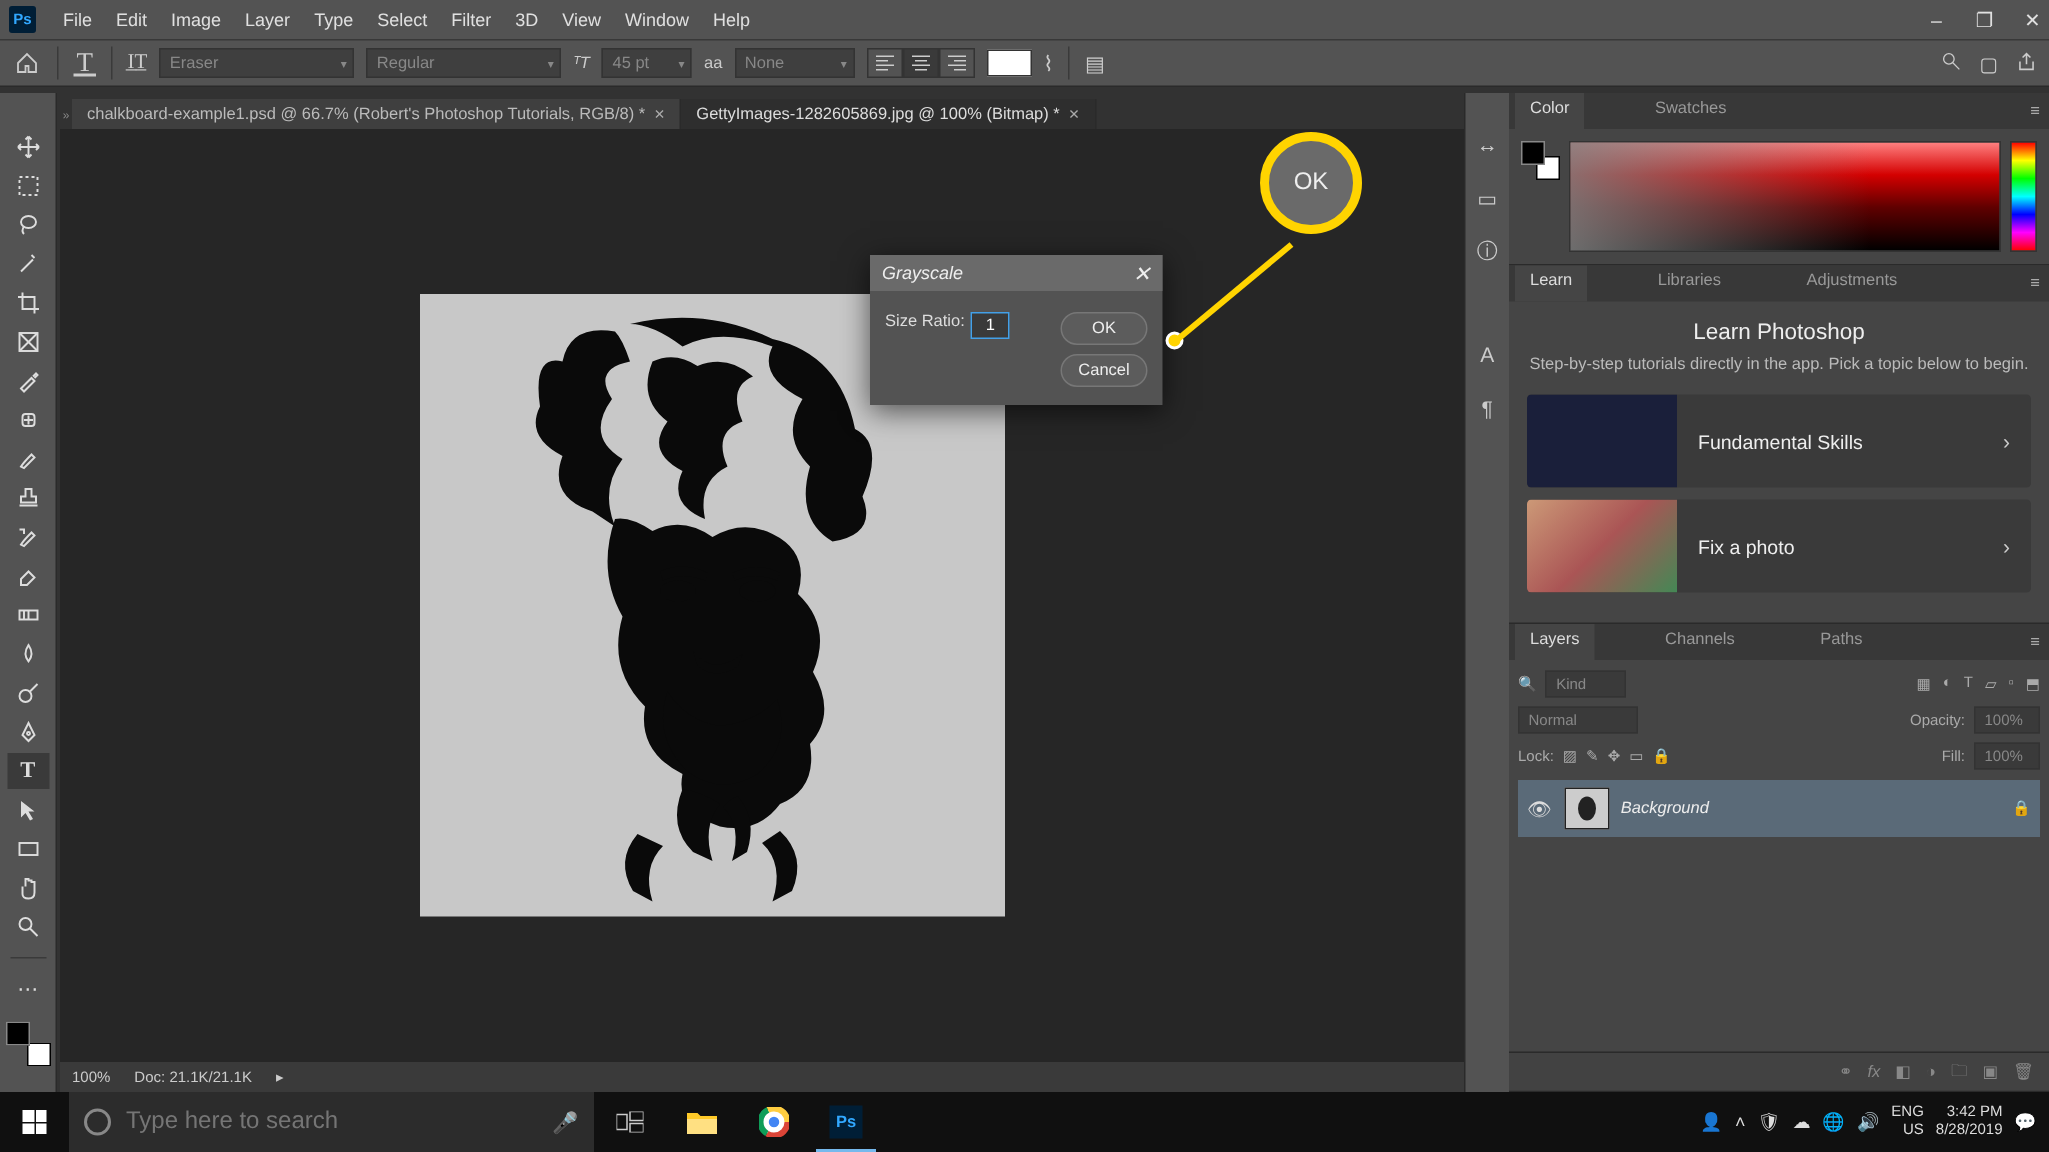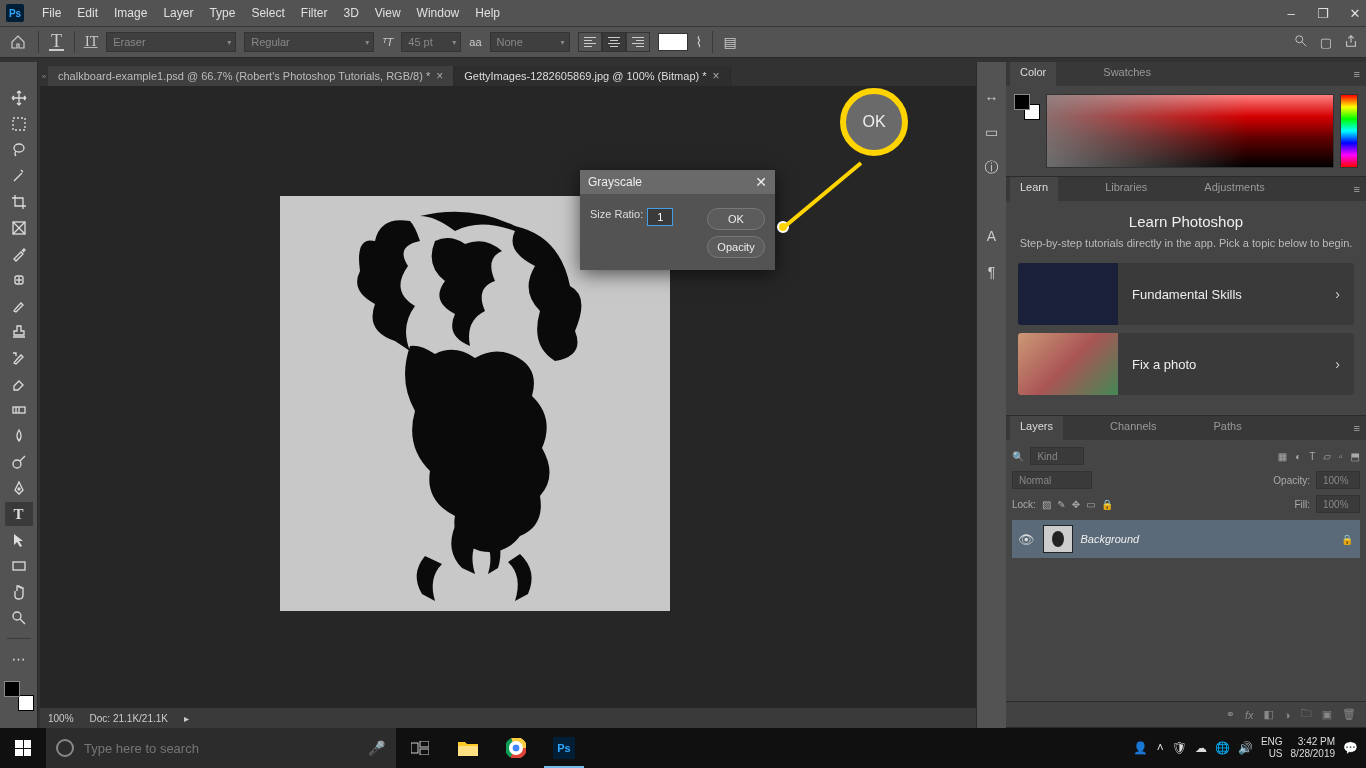--- a/index.html
+++ b/index.html
@@ -64,38 +64,38 @@
 .lrow { display:flex; align-items:center; gap:6px; height:24px; }
 .lrow .lsel { background:#3a3a3a; border:1px solid #333; height:18px; padding:0 6px; display:flex; align-items:center; min-width:54px; color:#888; }
 .lrow .licons { display:flex; gap:8px; margin-left:auto; }
 .layer-item { display:flex; align-items:center; gap:8px; background:#5a6a78; height:38px; margin-top:4px; padding:0 6px; }
 .layer-eye { font-size:13px; color:#ddd; cursor:pointer; }
 .layer-thumb { width:30px; height:28px; background:#ccc; border:1px solid #222; display:flex; align-items:center; justify-content:center; }
 .layer-name { font-style:italic; color:#eee; font-size:11px; }
 .layer-lock { margin-left:auto; color:#ccc; }
 .panel-footer { margin-top:auto; height:26px; background:#424242; display:flex; align-items:center; justify-content:flex-end; gap:10px; padding:0 10px; color:#888; font-size:11px; border-top:1px solid #2a2a2a; }
 .dialog { position:absolute; left:580px; top:170px; width:195px; background:#535353; box-shadow:0 4px 18px rgba(0,0,0,0.6); }
-.dlg-title { height:24px; background:#6a6a6a; display:flex; align-items:center; padding:0 8px; color:#eee; font-size:12px; }
+.dlg-title { height:24px; background:#6a6a6a; display:flex; align-items:center; padding:0 8px; color:#eee; font-size:12px;font-style:italic; }
 .dlg-x { margin-left:auto; cursor:pointer; font-size:14px; }
 .dlg-body { padding:14px 10px 12px; display:flex; gap:10px; }
 .dlg-left { display:flex; gap:4px; }
 .dlg-label { color:#ddd; font-size:11px; }
 .dlg-input { width:26px; height:18px; background:#3a3a3a; border:1px solid #43a0e8; color:#fff; text-align:center; font-size:11px; outline:none; }
 .dlg-btns { display:flex; flex-direction:column; gap:6px; margin-left:auto; }
 .dlg-btn { width:58px; height:22px; background:#5c5c5c; border:1px solid #777; border-radius:11px; color:#eee; font-size:11px; cursor:pointer; display:flex; align-items:center; justify-content:center; }
 .callout-dot { position:absolute; left:777px; top:221px; width:12px; height:12px; background:#ffd400; border-radius:50%; border:2px solid #fff; }
 .callout-line { position:absolute; left:783px; top:145px; width:78px; height:83px; }
 .callout-line svg { width:100%; height:100%; overflow:visible; }
 .callout-circle { position:absolute; left:840px; top:88px; width:68px; height:68px; border:6px solid #ffd400; border-radius:50%; background:#6a6a6a; display:flex; align-items:center; justify-content:center; color:#eee; font-size:16px; }
 .taskbar { position:absolute; bottom:0; left:0; right:0; height:40px; background:#101010; display:flex; align-items:center; }
 .tb-start { width:46px; height:40px; display:flex; align-items:center; justify-content:center; cursor:pointer; }
 .win-logo { width:16px; height:16px; display:grid; grid-template:1fr 1fr/1fr 1fr; gap:1px; }
 .win-logo div { background:#fff; }
 .tb-search { height:40px; width:350px; background:#2c2c2c; display:flex; align-items:center; padding:0 10px; gap:10px; }
-.tb-search input { flex:1; background:transparent; border:none; color:#ccc; font-size:13px; outline:none; }
+.tb-search input { flex:1; background:transparent; border:none; color:#ccc; font-size:16px; outline:none; }
 .tb-cortana { width:18px; height:18px; border:2px solid #888; border-radius:50%; }
 .tb-mic { color:#888; font-size:14px; }
 .tb-apps { display:flex; height:40px; }
 .tb-app { width:48px; height:40px; display:flex; align-items:center; justify-content:center; cursor:pointer; position:relative; }
 .tb-app.active::after { content:''; position:absolute; bottom:0; left:4px; right:4px; height:2px; background:#76b9ed; }
 .tb-tray { margin-left:auto; display:flex; align-items:center; gap:8px; padding-right:8px; color:#ddd; font-size:10px; }
 .tb-tray .tic { font-size:12px; cursor:pointer; }
 .tb-clock { text-align:right; line-height:1.2; }
 .align-lines { display:flex; flex-direction:column; gap:2px; }
 .al { height:1px; background:#ccc; }
@@ -459,21 +459,21 @@
     <span>Grayscale</span>
     <span class="dlg-x">✕</span>
   </div>
   <div class="dlg-body">
     <div class="dlg-left">
       <span class="dlg-label">Size Ratio:</span>
       <input class="dlg-input" value="1" style="">
     </div>
     <div class="dlg-btns">
       <div class="dlg-btn">OK</div>
-      <div class="dlg-btn">Opacity</div>
+      <div class="dlg-btn">Cancel</div>
     </div>
   </div>
 </div>
 
 <div class="callout-dot"></div>
 <div class="callout-line">
   <svg>
       <line x1="0" y1="83" x2="78" y2="18" stroke="#ffd400" stroke-width="4"></line>
     </svg>
 </div>

